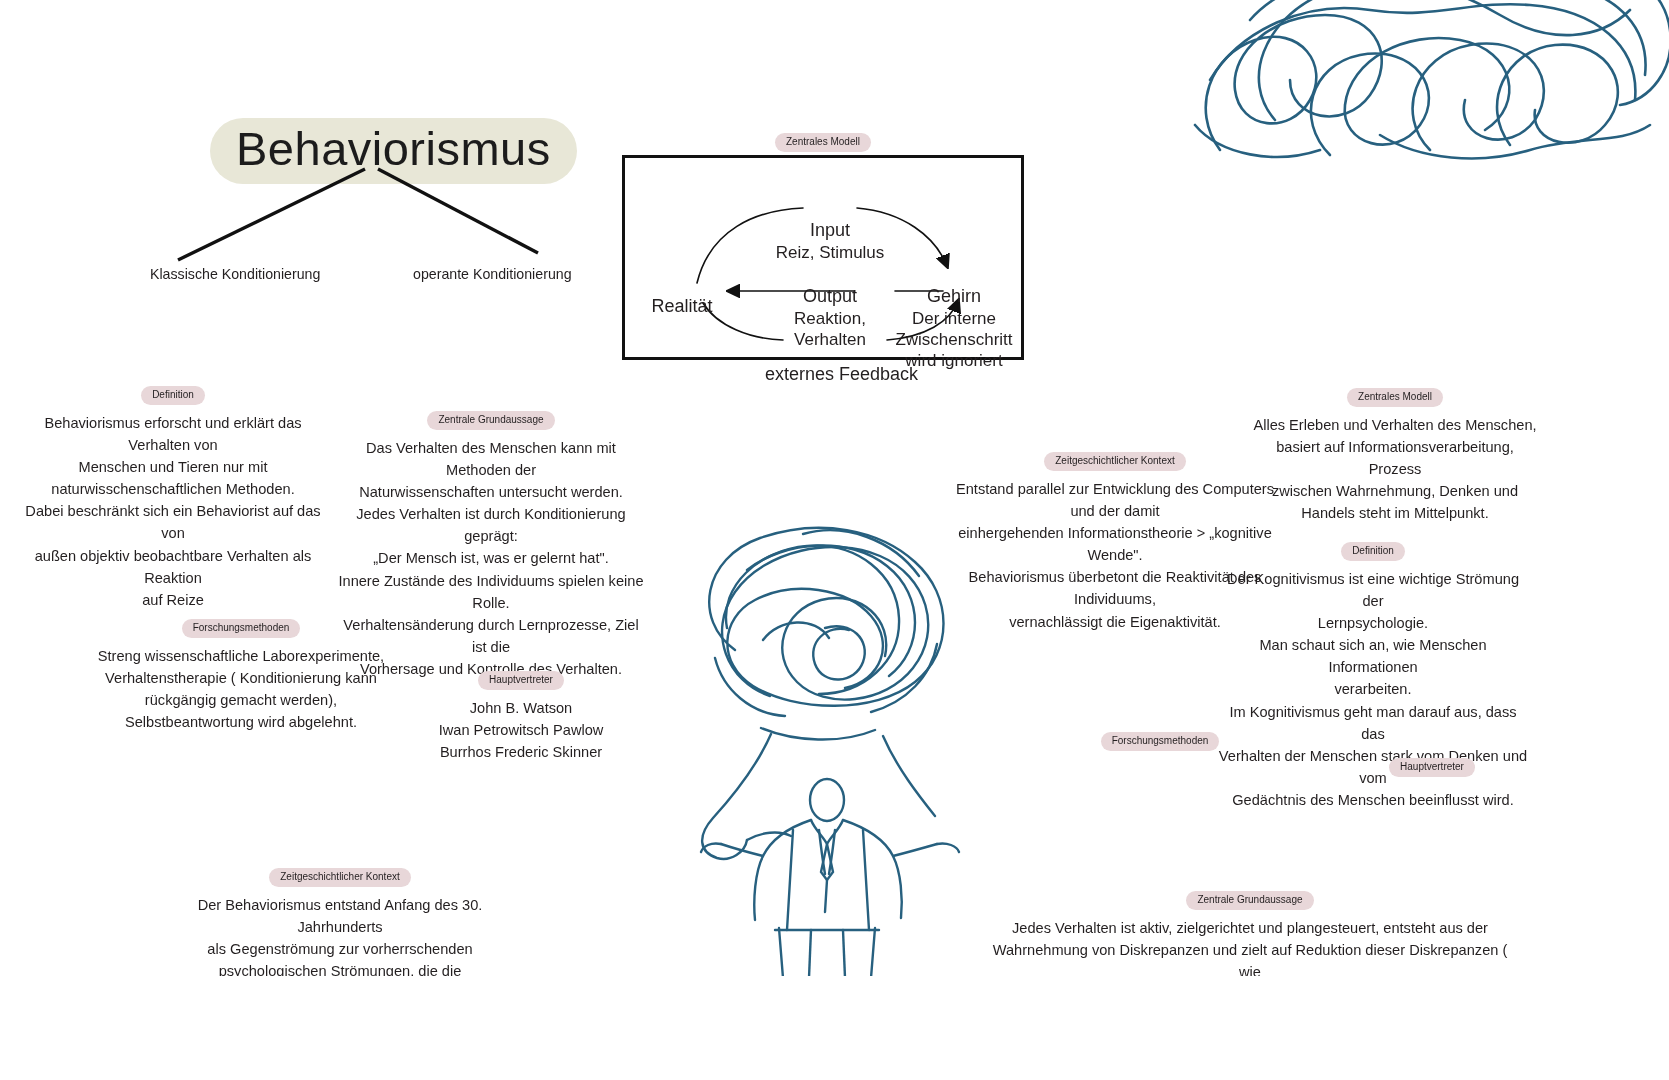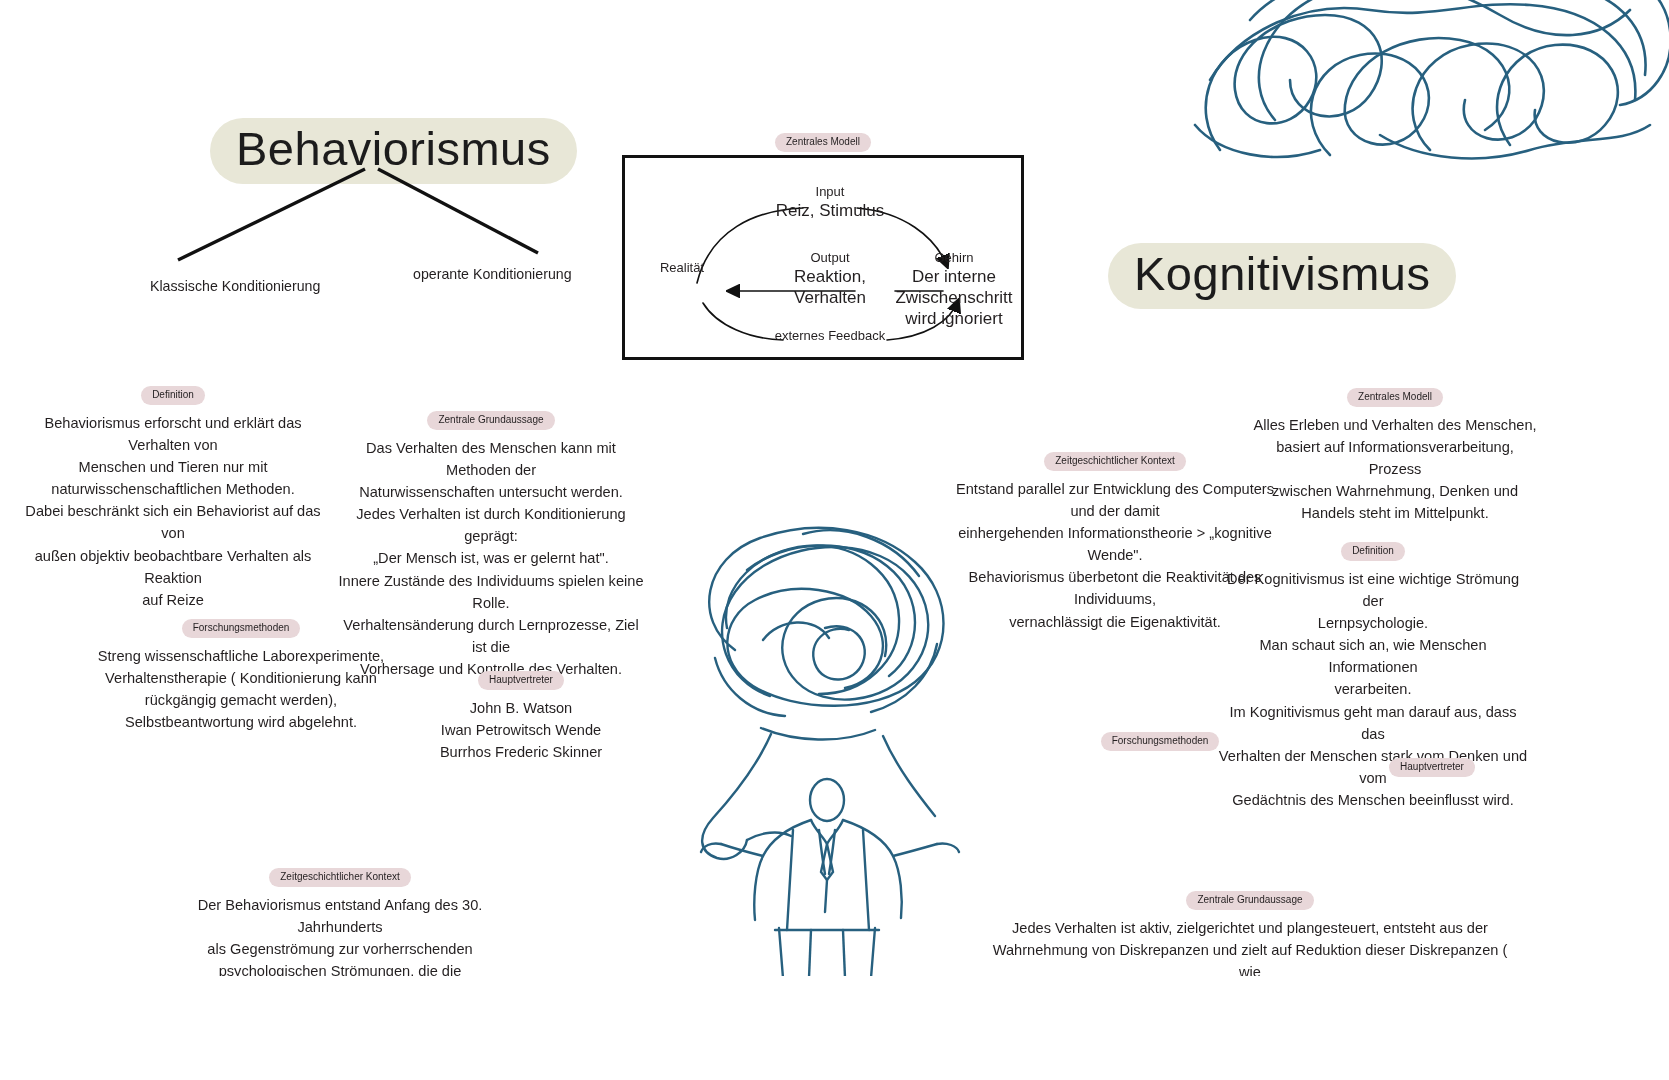--- a/index.html
+++ b/index.html
@@ -64,24 +64,25 @@
   }
 
   
   .model-box {
     border: 3px solid #111111;
     background: #ffffff;
     box-sizing: border-box;
   }
   .model-node { text-align: center; }
   .model-node .node-title {
-    font-size: 13px;
+    font-size: 18px;
     line-height: 1.2;
     color: #231f20;
     white-space: nowrap;
+    margin-top: 36px;
   }
   .model-node .node-sub {
     font-size: 17px;
     line-height: 1.25;
     color: #231f20;
   }
 
   svg.deco { display: block; }
   .names { font-size: 14.6px; line-height: 1.55; white-space: pre-line; }
 </style>
@@ -109,21 +110,21 @@
     <span class="title-pill">Behaviorismus</span>
   </div>
 
   <div class="abs" style="left:150px; top:165px;">
     <svg class="deco" width="420" height="110" viewBox="0 0 420 110" stroke="#111111" stroke-width="3.4" fill="none">
       <line x1="215" y1="4" x2="28" y2="95"></line>
       <line x1="228" y1="4" x2="388" y2="88"></line>
     </svg>
   </div>
 
-  <div class="abs branch-label" style="left:150px; top:278px;">Klassische Konditionierung</div>
+  <div class="abs branch-label" style="left:150px; top:266px;">Klassische Konditionierung</div>
   <div class="abs branch-label" style="left:413px; top:266px;">operante Konditionierung</div>
 
   <div class="abs" style="left:775px; top:131px;">
     <span class="label-pill">Zentrales Modell</span>
   </div>
 
   <div class="abs model-box" style="left:622px; top:155px; width:402px; height:205px;">
 
     <svg class="deco abs" width="402" height="205" viewBox="0 0 402 205" style="left:0; top:0;" fill="none" stroke="#111111" stroke-width="1.6" stroke-linecap="round">
       <defs>
@@ -159,23 +160,20 @@
     <div class="abs model-node" style="left:146px; top:92px; width:118px;">
       <div class="node-title">Output</div>
       <div class="node-sub">Reaktion, Verhalten</div>
     </div>
 
     <div class="abs model-node" style="left:140px; top:170px; width:130px;">
       <div class="node-title">externes Feedback</div>
     </div>
   </div>
 
-  <div class="abs" style="left:1108px; top:243px;">
-    <span class="title-pill">Kognitivismus</span>
-  </div>
 
   <div class="abs block" style="left:18px; top:348px; width:310px;">
     <div class="pill-row"><span class="label-pill">Definition</span></div>
     <div class="body-text">Behaviorismus erforscht und erklärt das Verhalten von
 Menschen und Tieren nur mit
 naturwisschenschaftlichen Methoden.
 Dabei beschränkt sich ein Behaviorist auf das von
 außen objektiv beobachtbare Verhalten als Reaktion
 auf Reize</div>
   </div>
@@ -195,21 +193,21 @@
     <div class="pill-row"><span class="label-pill">Forschungsmethoden</span></div>
     <div class="body-text">Streng wissenschaftliche Laborexperimente,
 Verhaltenstherapie ( Konditionierung kann
 rückgängig gemacht werden),
 Selbstbeantwortung wird abgelehnt.</div>
   </div>
 
   <div class="abs block" style="left:420px; top:633px; width:202px;">
     <div class="pill-row"><span class="label-pill">Hauptvertreter</span></div>
     <div class="body-text names">John B. Watson
-Iwan Petrowitsch Wende
+Iwan Petrowitsch Pawlow
 Burrhos Frederic Skinner</div>
   </div>
 
   <div class="abs block" style="left:180px; top:830px; width:320px;">
     <div class="pill-row"><span class="label-pill">Zeitgeschichtlicher Kontext</span></div>
     <div class="body-text">Der Behaviorismus entstand Anfang des 30. Jahrhunderts
 als Gegenströmung zur vorherrschenden
 psychologischen Strömungen, die die
 Selbstbeobachtung des Menschen in den Mittelpunkt
 stellte.</div>

